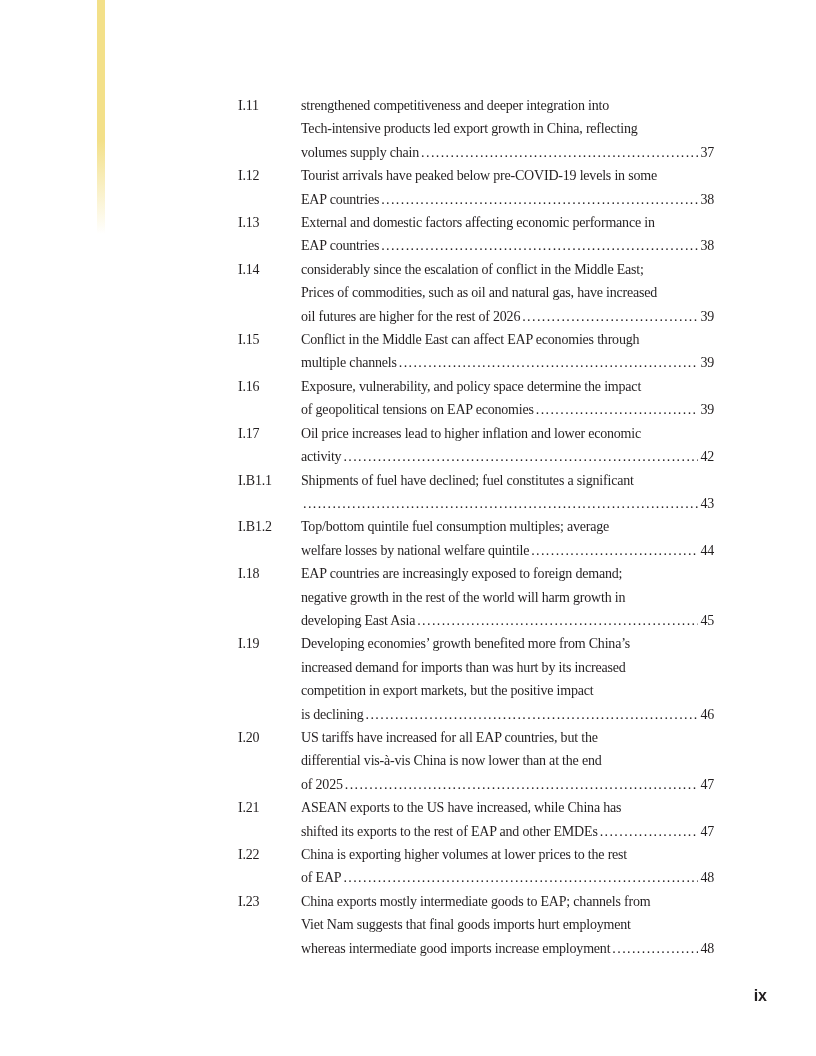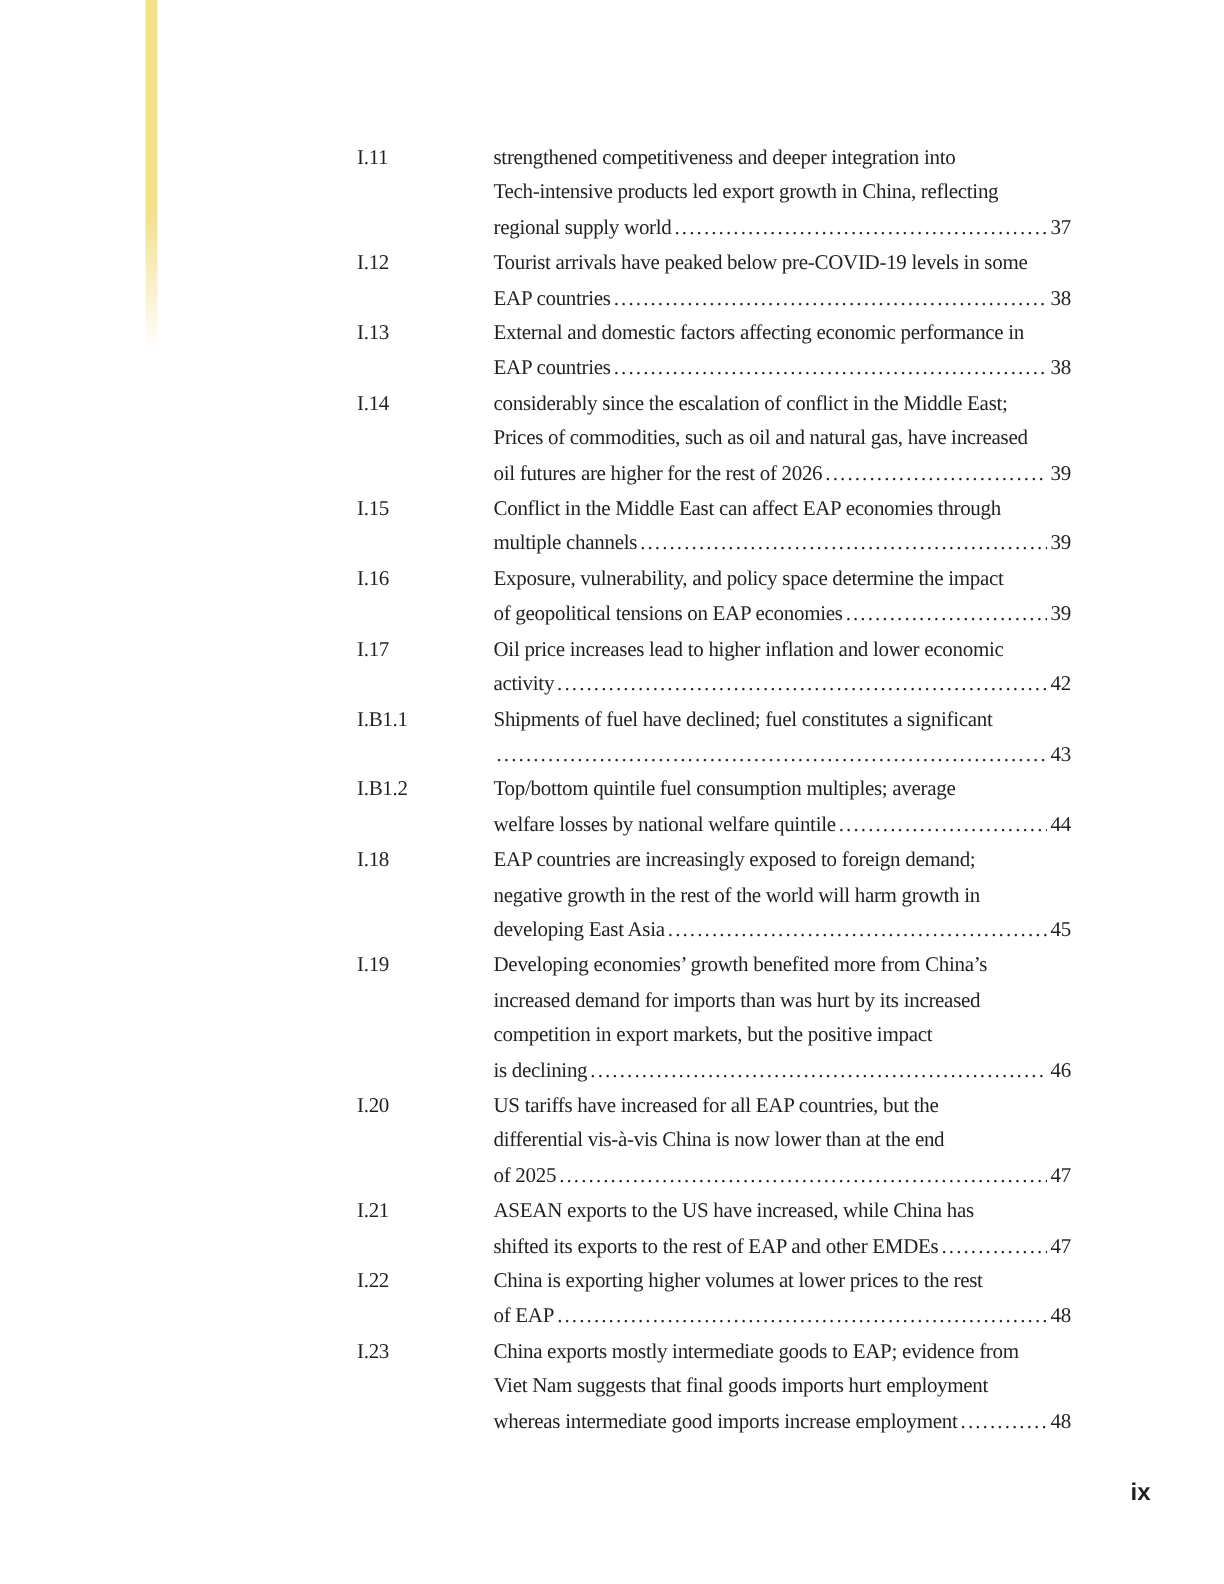--- a/index.html
+++ b/index.html
@@ -32,21 +32,20 @@
     left: 238px;
     top: 94px;
     width: 476px;
     font-size: 14px;
     line-height: 23.4px;
     letter-spacing: -0.2px;
   }
   .entry {
     display: grid;
     grid-template-columns: 63px 1fr;
-    gap: 28px;
   }
   .num {
     white-space: nowrap;
     align-self: start;
   }
   .entry-body { min-width: 0; }
   .line { white-space: nowrap; }
   .line-last {
     display: flex;
     align-items: baseline;
@@ -81,21 +80,21 @@
 
 <div class="page">
   <div class="accent-bar"></div>
   <div class="toc">
   <div class="entry">
     <span class="num">I.11</span>
     <div class="entry-body">
           <div class="line">strengthened competitiveness and deeper integration into</div>
           <div class="line">Tech-intensive products led export growth in China, reflecting</div>
           <div class="line line-last">
-            <span class="txt">regional supply world</span>
+            <span class="txt">volumes supply chain</span>
             <span class="dots">............................................................................................................................................................................................................................</span>
             <span class="pg">37</span>
           </div>
         </div>
   </div>
 
   <div class="entry">
     <span class="num">I.12</span>
     <div class="entry-body">
           <div class="line">Tourist arrivals have peaked below pre-COVID-19 levels in some</div>
@@ -251,21 +250,21 @@
             <span class="txt">of EAP</span>
             <span class="dots">............................................................................................................................................................................................................................</span>
             <span class="pg">48</span>
           </div>
         </div>
   </div>
 
   <div class="entry">
     <span class="num">I.23</span>
     <div class="entry-body">
-          <div class="line">China exports mostly intermediate goods to EAP; evidence from</div>
+          <div class="line">China exports mostly intermediate goods to EAP; channels from</div>
           <div class="line">Viet Nam suggests that final goods imports hurt employment</div>
           <div class="line line-last">
             <span class="txt">whereas intermediate good imports increase employment</span>
             <span class="dots">............................................................................................................................................................................................................................</span>
             <span class="pg">48</span>
           </div>
         </div>
   </div>
 </div>
   <div class="folio">ix</div>

